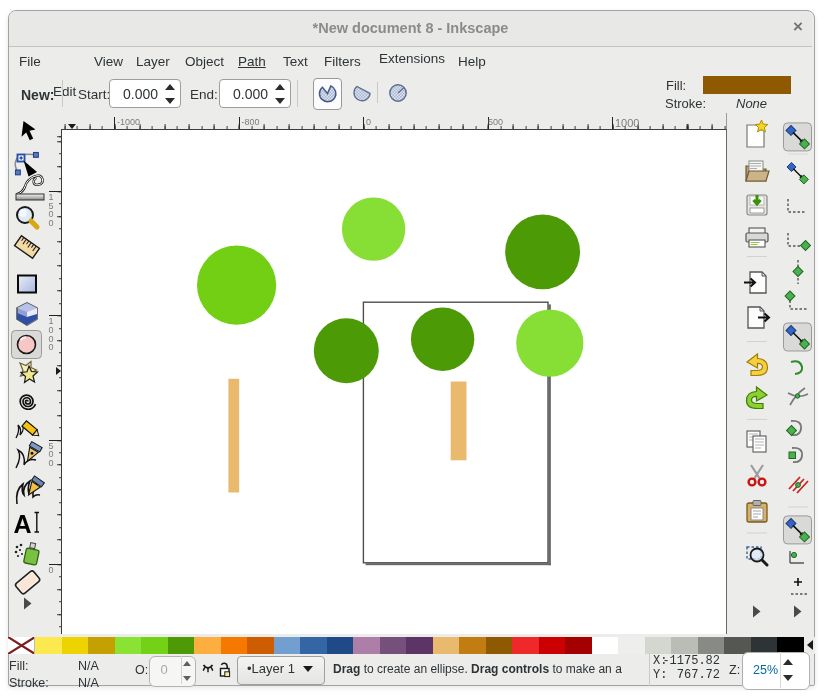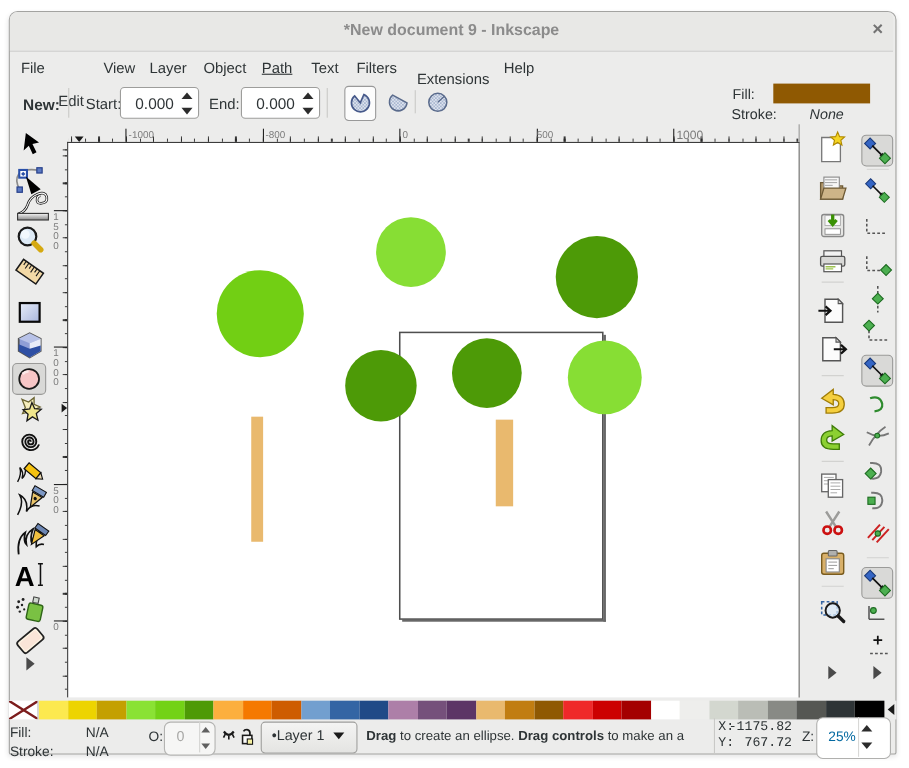--- a/index.html
+++ b/index.html
@@ -12,33 +12,33 @@
   .spintx{position:absolute;color:#2e3436;font-size:14px;}
   .uarr{position:absolute;width:0;height:0;border-left:5px solid transparent;border-right:5px solid transparent;border-bottom:6px solid #2c2c2c;}
   .darr{position:absolute;width:0;height:0;border-left:5px solid transparent;border-right:5px solid transparent;border-top:6px solid #2c2c2c;}
   .sw{height:17px;float:left;}
 </style>
 </head>
 <body>
 <div id="win"></div>
 
 <div class="abs" style="left:9px;top:11px;width:803px;height:35px;border-radius:7px 7px 0 0;background:#e8e8e6;border-bottom:1px solid #c3c3c1;"></div>
-<div class="abs" style="left:9px;top:20px;width:803px;text-align:center;font-weight:bold;font-size:14.5px;color:#8b8b8b;">*New document 9 - Inkscape</div>
+<div class="abs" style="left:9px;top:20px;width:803px;text-align:center;font-weight:bold;font-size:14.5px;color:#8b8b8b;">*New document 8 - Inkscape</div>
 <div class="abs" style="left:789px;top:18px;width:18px;height:18px;color:#737373;font-size:17px;font-weight:bold;text-align:center;line-height:18px;">×</div>
 
 <div id="menubar">
 <span class="lbl" style="left:19px;top:54px;">File</span>
 <span class="lbl" style="left:53px;top:54px;margin-top:30px;">Edit</span>
 <span class="lbl" style="left:94px;top:54px;">View</span>
 <span class="lbl" style="left:136px;top:54px;">Layer</span>
 <span class="lbl" style="left:185px;top:54px;">Object</span>
 <span class="lbl" style="left:238px;top:54px;text-decoration:underline;">Path</span>
 <span class="lbl" style="left:283px;top:54px;">Text</span>
 <span class="lbl" style="left:324px;top:54px;">Filters</span>
-<span class="lbl" style="left:379px;top:64px;">Extensions</span>
+<span class="lbl" style="left:379px;top:51px;">Extensions</span>
 <span class="lbl" style="left:458px;top:54px;">Help</span>
 </div>
 
 <div id="toolbar">
 <span class="lbl" style="left:21px;top:87px;font-weight:bold;font-size:14px;">New:</span>
 <div class="sepv" style="left:62px;top:80px;height:27px;"></div>
 <span class="lbl" style="left:78px;top:87px;">Start:</span>
 <div class="spin" style="left:109px;top:79px;width:70px;height:27px;"></div>
 <span class="spintx" style="left:123px;top:86px;">0.000</span>
 <div class="uarr" style="left:165px;top:84px;"></div>

